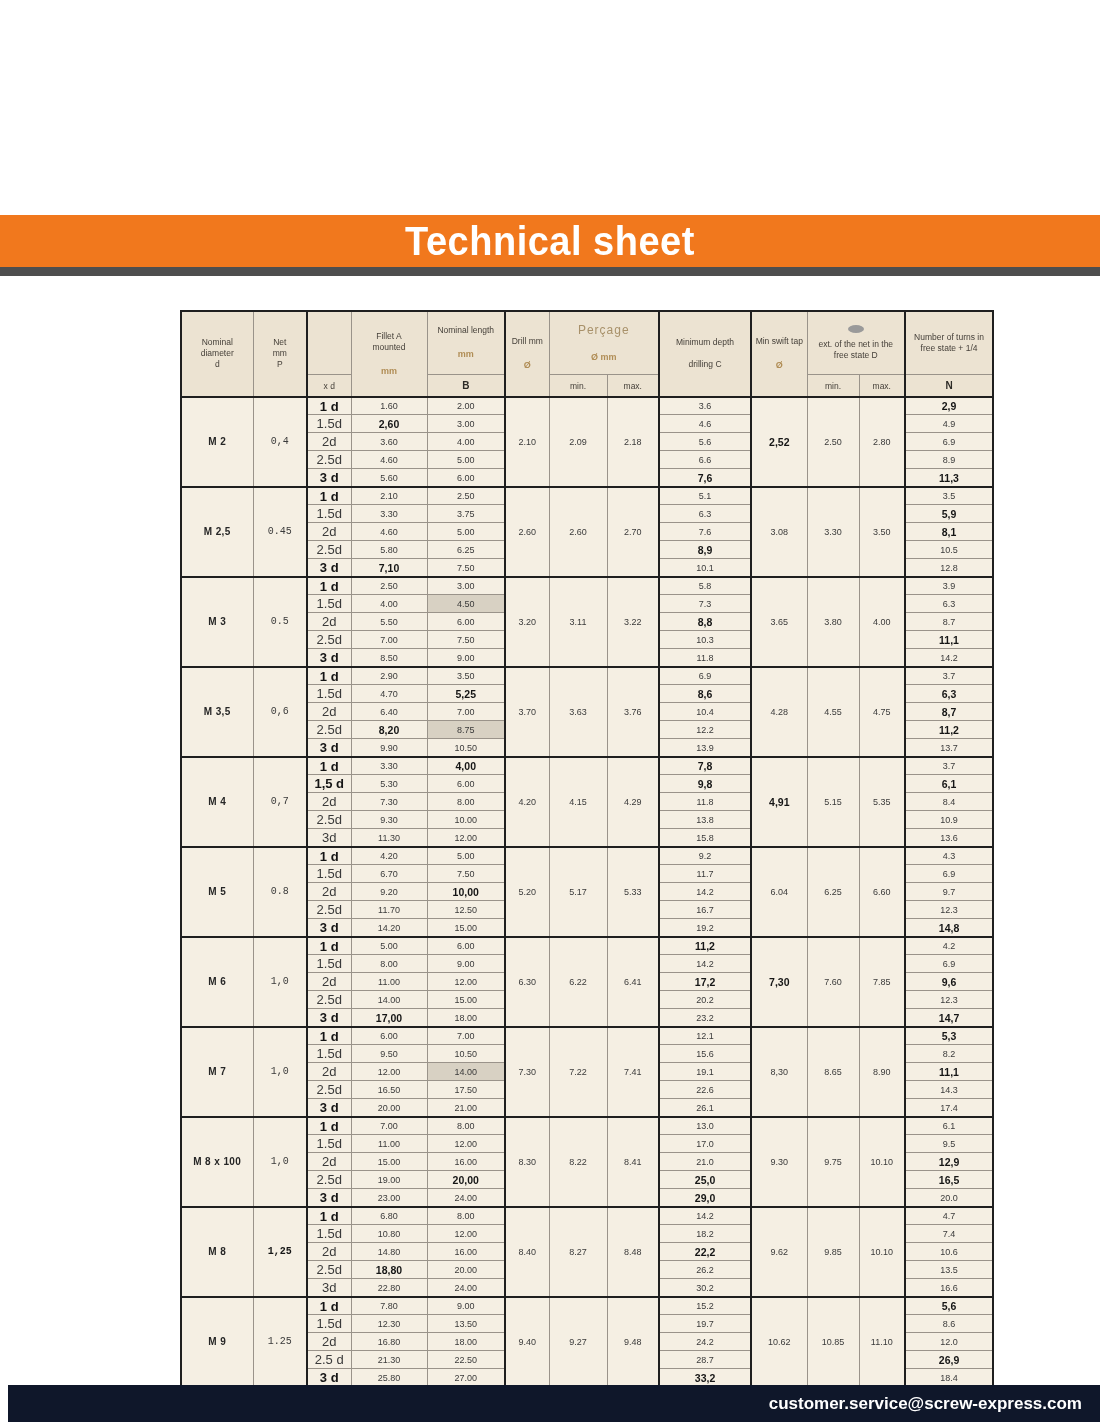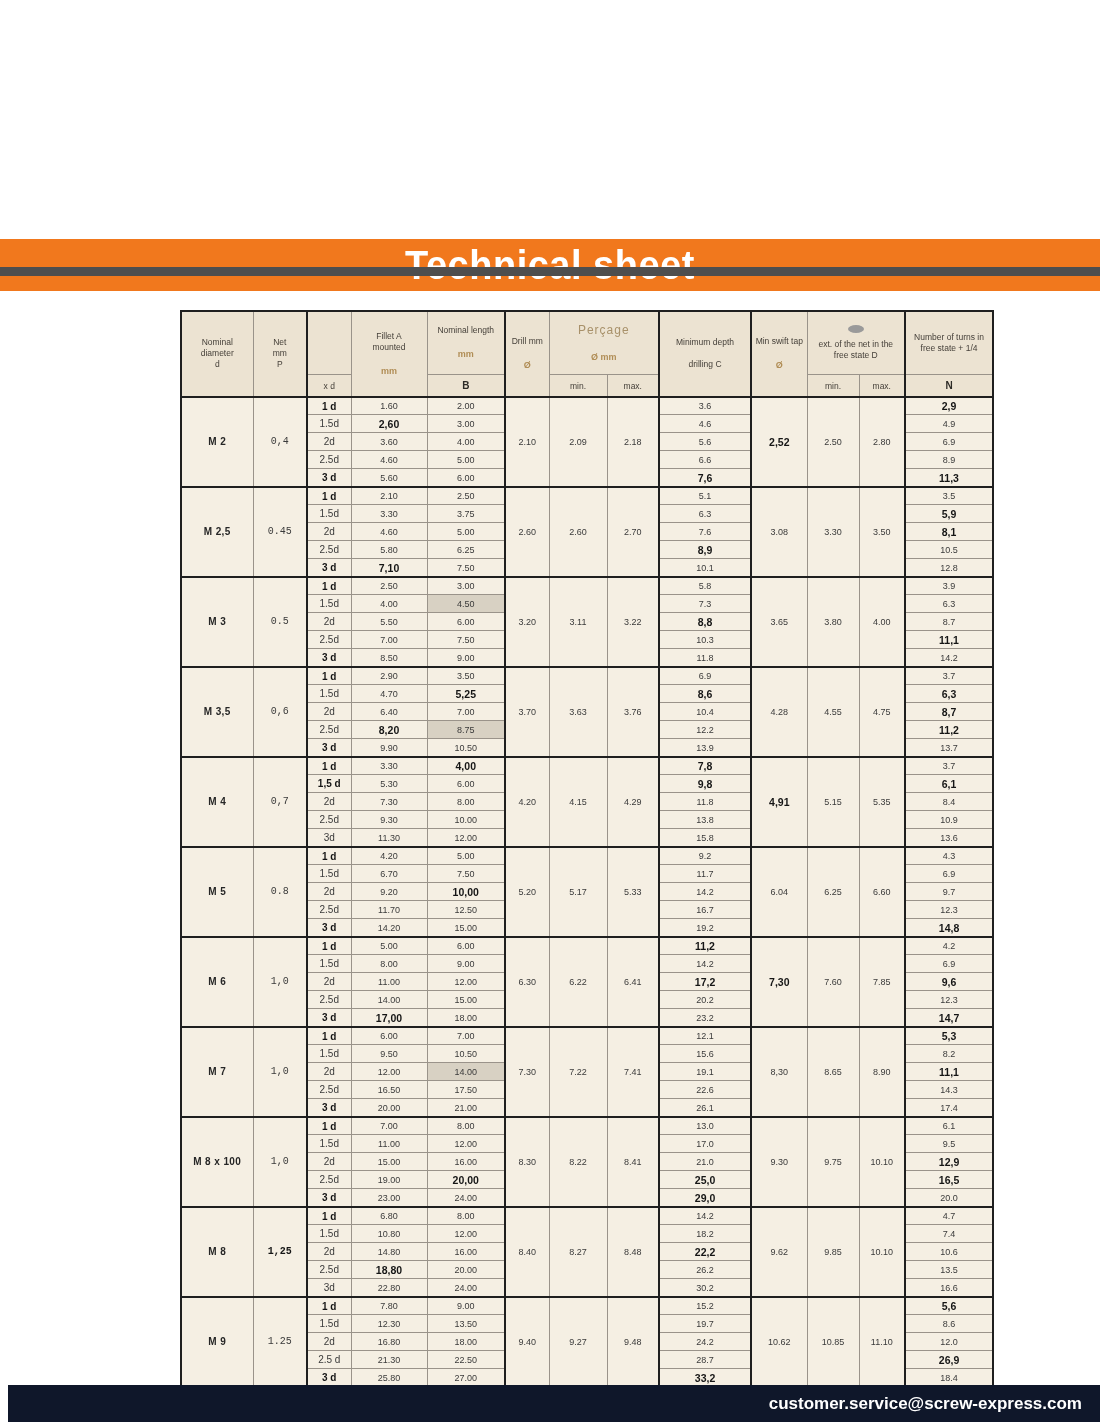--- a/index.html
+++ b/index.html
@@ -41,21 +41,21 @@
       repeating-linear-gradient(55deg, #c9c9c9 0 6px, #8f8f8f 6px 10px, #5a5a5a 10px 14px, #d9b35a 14px 18px, #9a7a30 18px 22px, #bfbfbf 22px 30px);
   }
   .logo-wrap { position: absolute; top: 72px; left: 350px; width: 392px; text-align: center; }
   .logo-line { white-space: nowrap; }
   .logo-dark { font-size: 39px; font-weight: bold; color: #3d3d3d; letter-spacing: -1px; }
   .logo-orange { font-size: 39px; font-weight: bold; font-style: italic; color: #ee741c; letter-spacing: -1px; }
   .swoosh { width: 280px; height: 22px; border-bottom: 7px solid #bcbcbc; border-radius: 50%; margin: 0 auto; transform: rotate(-2deg); }
   .tool-icon { position: absolute; left: -26px; top: -38px; transform: rotate(16deg); }
 
   
-  .banner { position: absolute; top: 215px; left: 0; width: 1100px; height: 52px; background: #f1781d; display: flex; align-items: center; justify-content: center; margin-top: 24px; }
+  .banner { position: absolute; top: 215px; left: 0; width: 1100px; height: 52px; background: #f1781d; display: flex; align-items: center; justify-content: center; }
   .banner span { color: #ffffff; font-size: 38px; font-weight: bold; letter-spacing: 0.5px; transform: scaleY(1.08); }
   .graybar { position: absolute; top: 267px; left: 0; width: 1100px; height: 9px; background: #4e4e4e; }
 
   
   .table-wrap { position: absolute; top: 310px; left: 180px; }
   table.sheet { border-collapse: collapse; table-layout: fixed; width: 812px; background: #f5efe3; border: 2px solid #1f1f1f; }
   .sheet th, .sheet td { border: 1px solid #9a938a; padding: 0 2px; text-align: center; vertical-align: middle; overflow: hidden; }
   .sheet td { height: 18px; font-size: 9px; color: #3a3a3a; }
   .sheet thead tr.main th { height: 56px; }
   .sheet thead tr.sub th { height: 22px; }
@@ -71,21 +71,21 @@
   .sheet td[data-name="cell-pitch"],
   .sheet td[data-name="cell-length-b"],
   .sheet td[data-name="cell-percage-max"],
   .sheet td[data-name="cell-depth-c"],
   .sheet td[data-name="cell-d-max"] { border-right: 2px solid #1f1f1f; }
   .sheet tr.gsep td { border-top: 2px solid #1f1f1f; }
   .sheet td.bd { font-weight: bold; font-size: 10.5px; color: #151515; }
   .sheet td.shade { background: #d8d1c3; }
   .sheet td.name { font-weight: bold; font-size: 10px; color: #262626; letter-spacing: 0.4px; }
   .sheet td.pitch { font-size: 10px; font-family: Liberation Mono, monospace; }
-  .sheet td.xd { font-size: 10px; }
+  .sheet td.xd { font-size: 13px; }
 
   
   .footer { position: absolute; left: 8px; bottom: 0; width: 1100px; height: 37px; background: #0f172a; display: flex; align-items: center; justify-content: flex-end; padding-right: 26px; }
   .footer span { color: #ffffff; font-weight: bold; font-size: 17px; }
 </style>
 </head>
 <body>
 
 <div class="page" data-name="technical-sheet-page">
 

